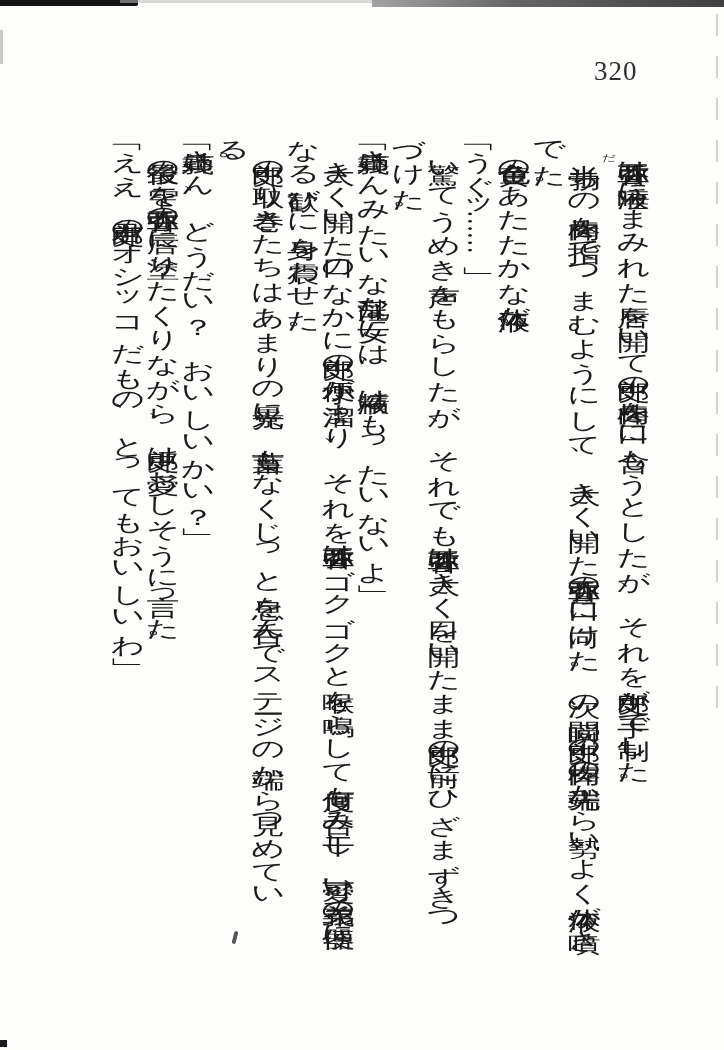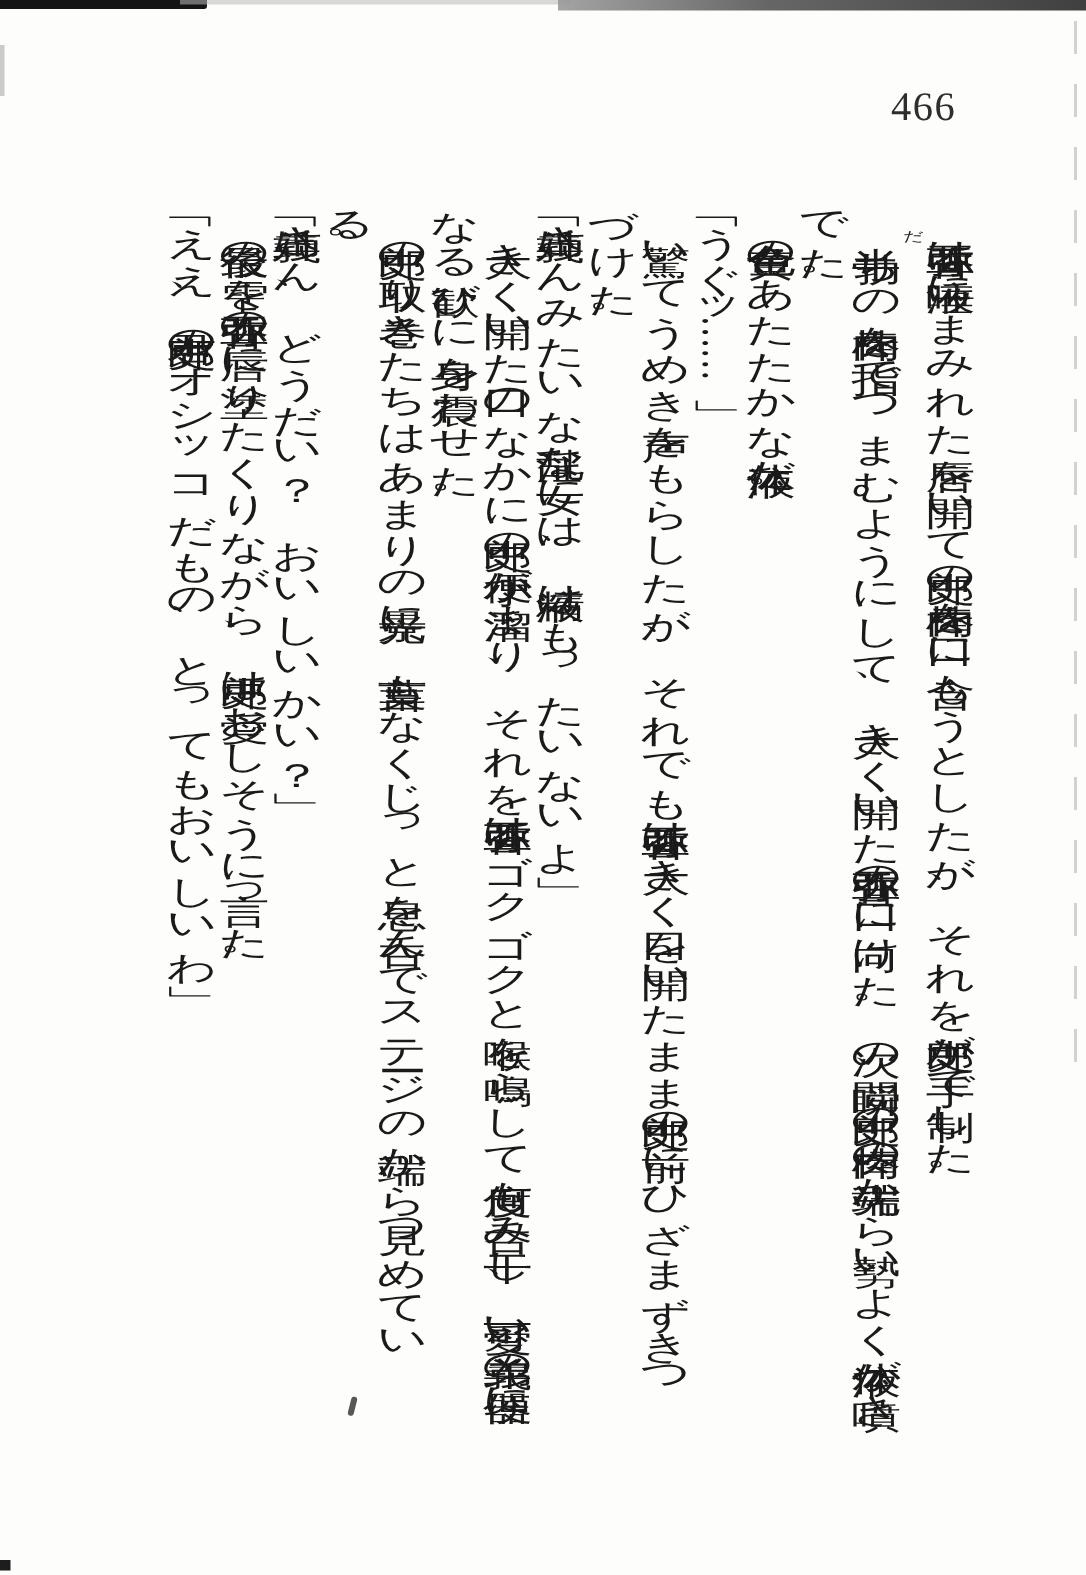--- a/index.html
+++ b/index.html
@@ -44,21 +44,21 @@
 <body>
 
 <div class="artifact strip-left"></div>
 <div class="artifact strip-mid"></div>
 <div class="artifact strip-right"></div>
 <div class="artifact edge-dashes"></div>
 <div class="artifact left-smudge"></div>
 <div class="artifact corner-dot"></div>
 <div class="artifact speck"></div>
 
-<div class="page-number">466</div>
+<div class="page-number">320</div>
 
 <div class="text-block">
     <p class="narrative">亜弥香は唾液にまみれた唇を開いて史郎の肉棒を口に含もうとしたが、それを史郎が手で制した。</p>
     <p class="narrative">半<ruby>勃<rt>だ</rt></ruby>ちの肉棒を指でつまむようにして、大きく開いた亜弥香の口に向けた。次の瞬間、史郎の肉棒の先端から勢いよく液体が噴きでた。</p>
     <p class="narrative">黄金色のあたたかな液体だ。</p>
     <p class="dialogue">「うぐッ……」</p>
     <p class="narrative">驚いてうめき声をもらしたが、それでも亜弥香は大きく口を開いたまま史郎の前にひざまずきつづけた。</p>
     <p class="dialogue">「義姉さんみたいな淫乱な女には、精液はもったいないよ」</p>
     <p class="narrative">大きく開いた口のなかに史郎の小便が溜まり、それを亜弥香はゴクゴクと喉を鳴らして何度も呑み干し、可愛い義弟の便器になる歓びに身を震わせた。</p>
     <p class="narrative">史郎の取り巻きたちはあまりの光景に、言葉もなくじっと息を呑んでステージの端から見つめている。</p>

